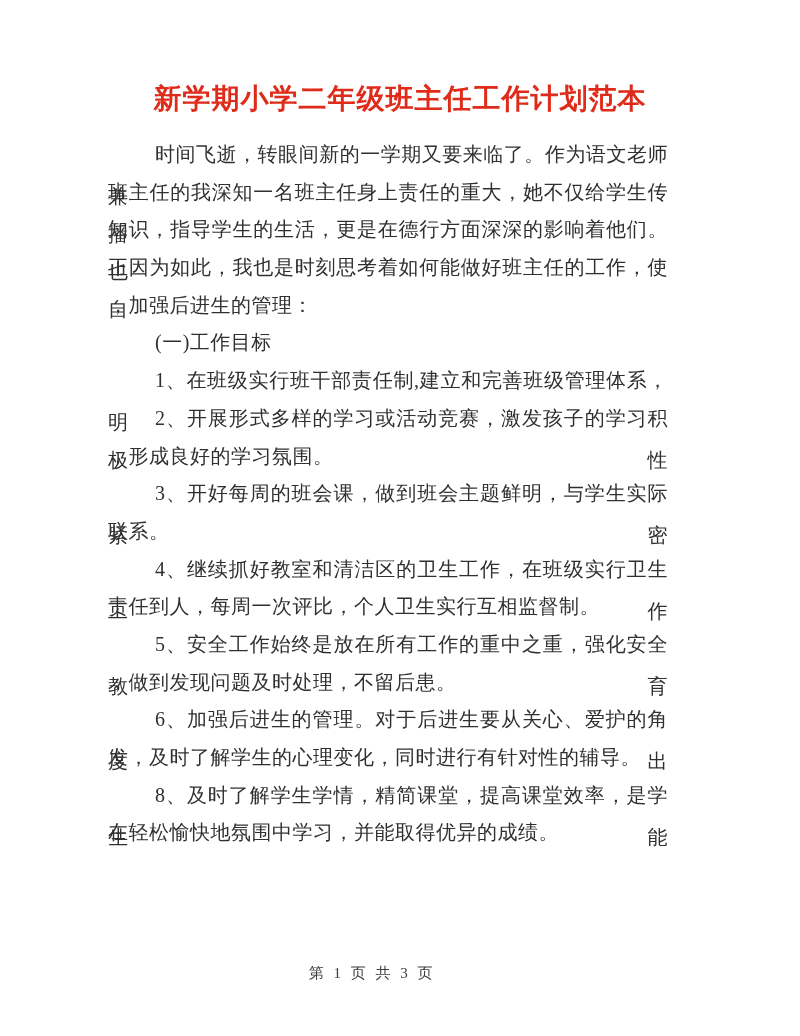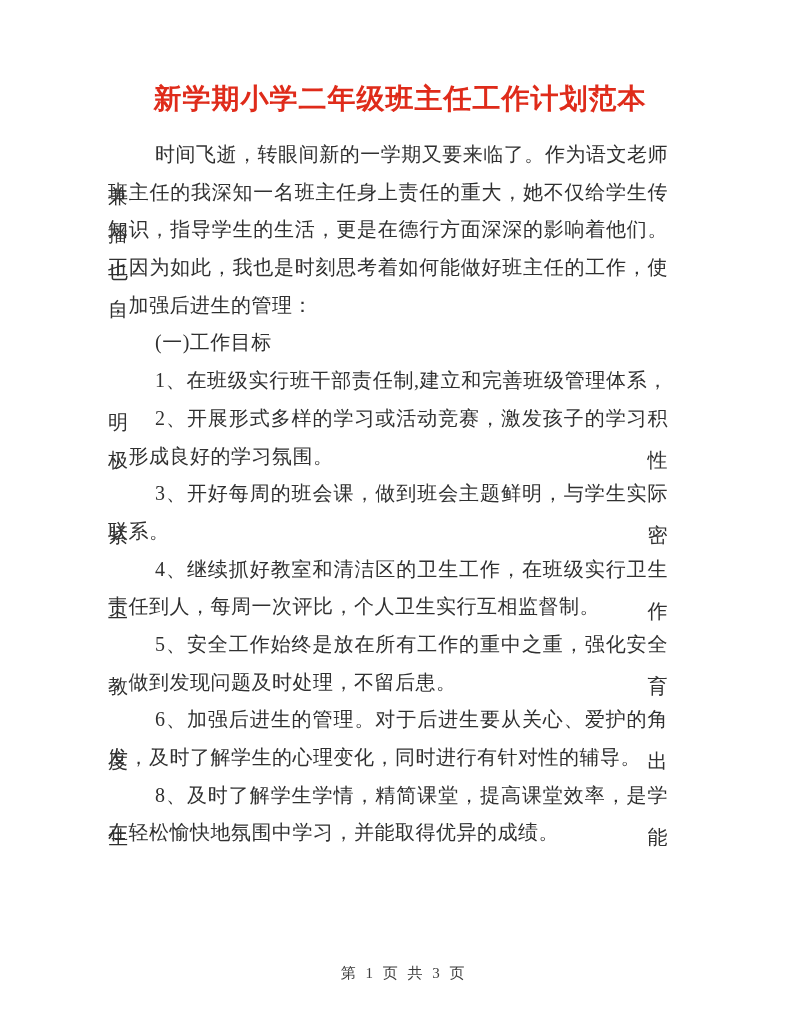--- a/index.html
+++ b/index.html
@@ -46,21 +46,21 @@
   }
   .line.fill {
     white-space: normal;
     text-align: justify;
     text-align-last: justify;
   }
   .line.indent { text-indent: 47px; }
   .doc-footer {
     position: absolute;
     top: 964px;
-    left: 124px;
+    left: 92px;
     width: 560px;
     text-align: center;
     font-size: 15px;
     letter-spacing: 3px;
     color: #3d3d3d;
   }
 </style>
 </head>
 <body>
 

